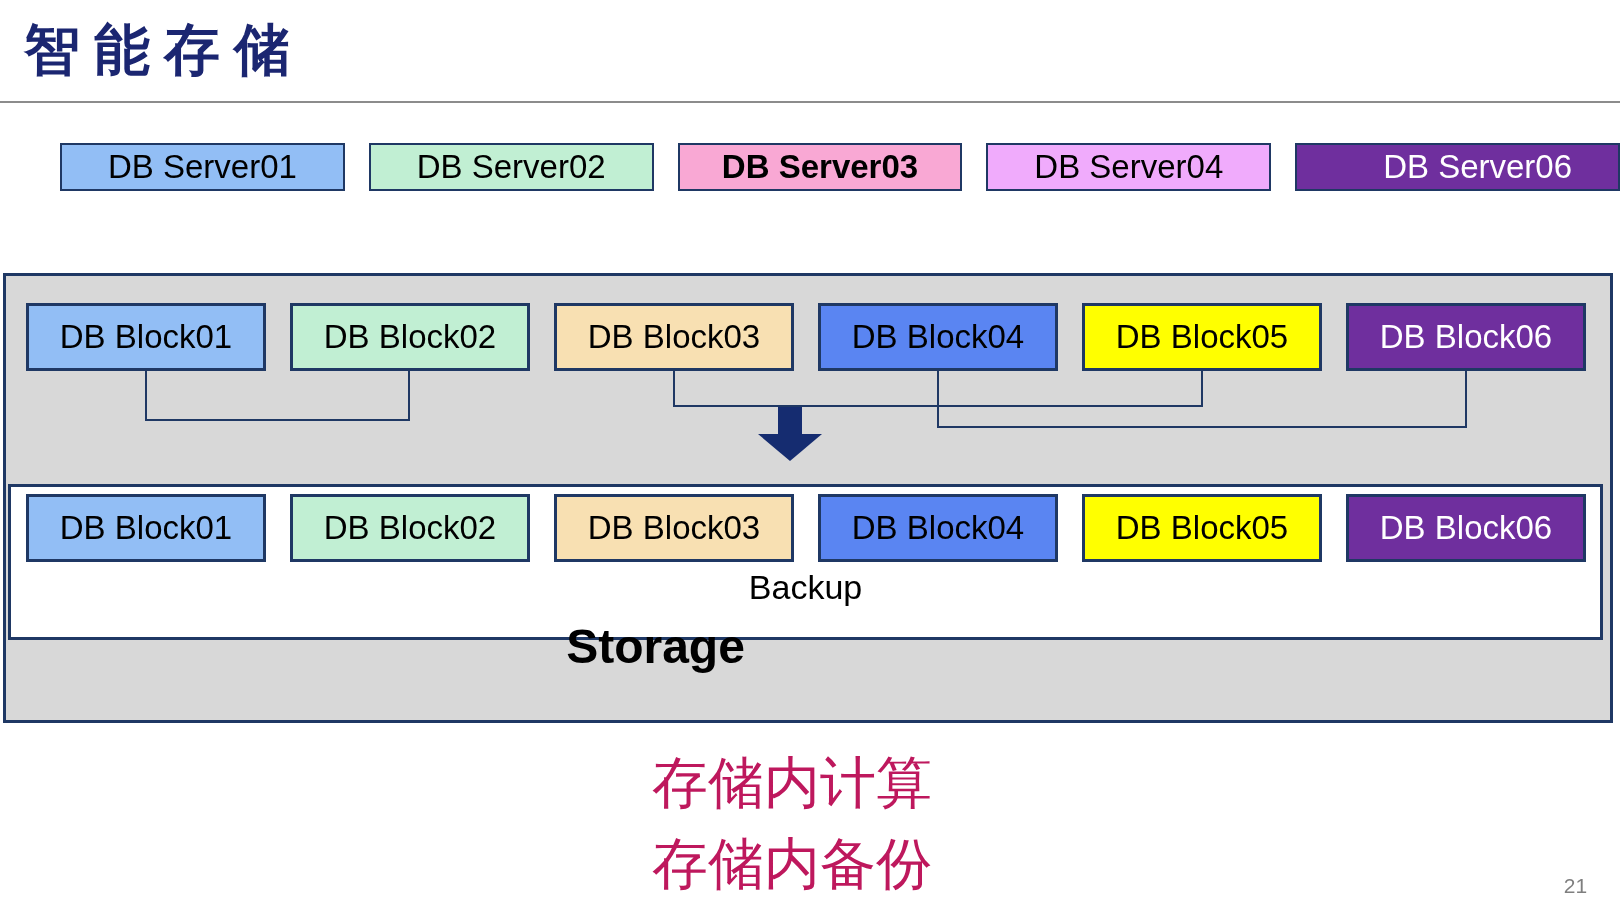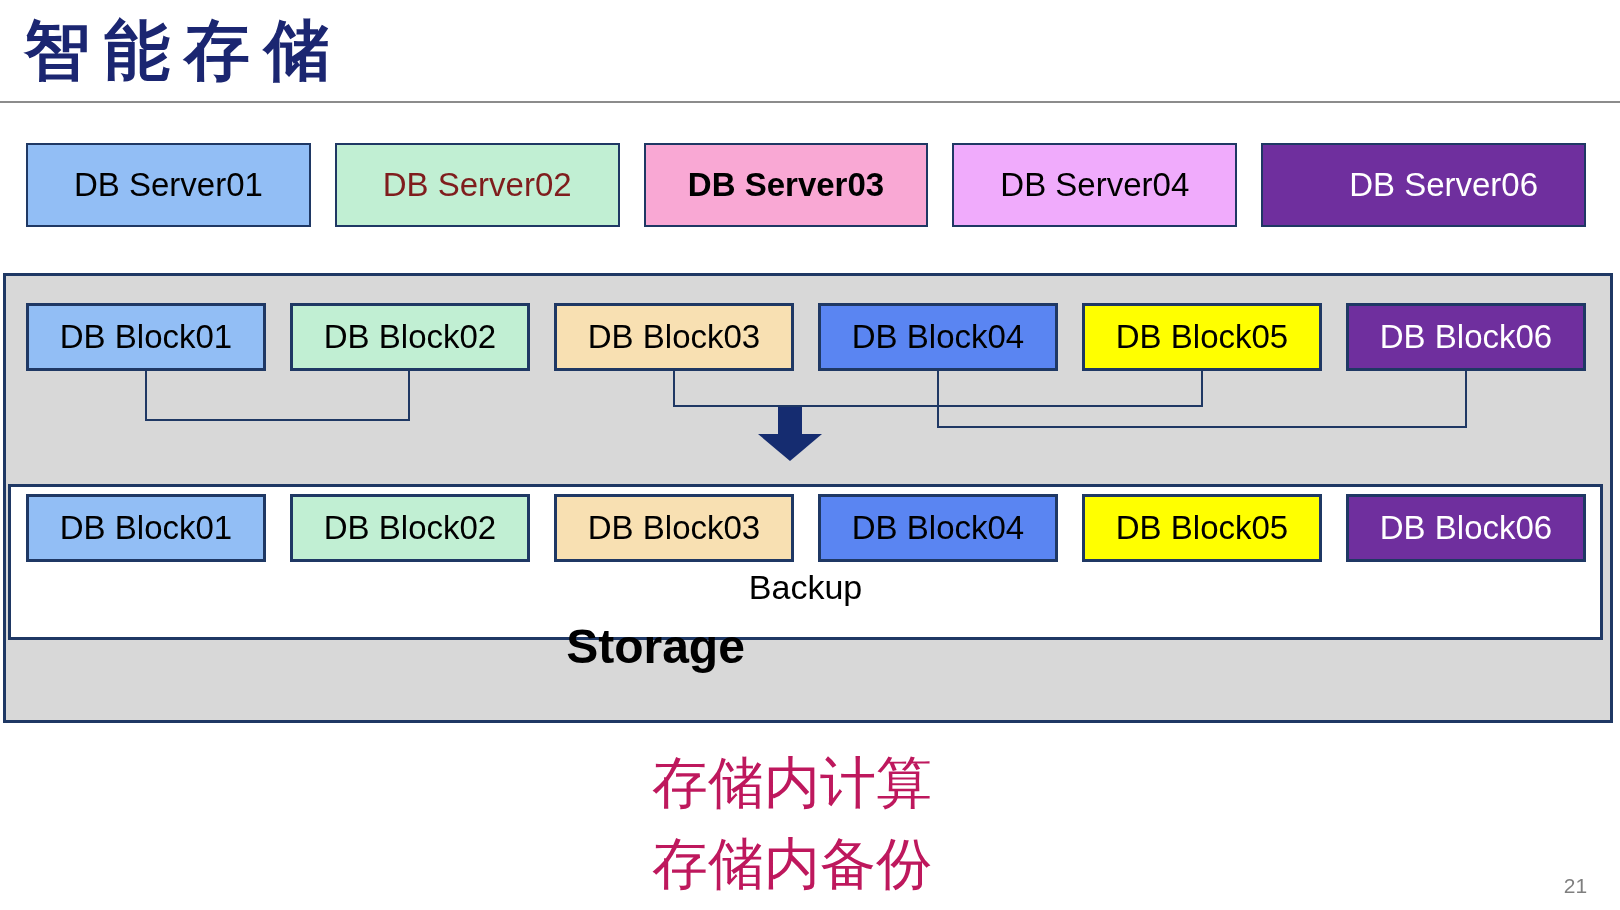--- a/index.html
+++ b/index.html
@@ -2,31 +2,31 @@
 <html><head>
 <meta charset="utf-8">
 <style>
   html,body { margin:0; padding:0; background:#fff; }
   .slide {
     position:relative; width:1620px; height:910px; background:#ffffff;
     font-family:"Liberation Sans","DejaVu Sans",sans-serif; overflow:hidden;
   }
   .title {
     position:absolute; left:24px; top:0; height:100px; line-height:100px;
-    font-size:66px; font-weight:700; letter-spacing:14px; white-space:nowrap;
+    font-size:56px; font-weight:700; letter-spacing:14px; white-space:nowrap;
   }
   .rule { position:absolute; left:0; top:101px; width:1620px; height:2px; background:#8C8C8C; }
 
   .row { position:absolute; left:26px; width:1560px; display:flex; gap:24px; }
   .row .box {
     flex:1; display:flex; align-items:center; justify-content:center;
     font-size:33px; color:#000; border:2px solid #1F3864; box-sizing:border-box;
     white-space:nowrap; overflow:hidden;
   }
-  .servers-row  { top:143px; height:84px; }
+  .servers-row  { top:143px; height:48px;margin-left:34px; }
   .blocks-row-1 { top:303px; height:68px; }
   .blocks-row-2 { top:494px; height:68px; }
   .blocks-row-1 .box, .blocks-row-2 .box { border-width:3px; }
 
   .gray-box {
     position:absolute; left:3px; top:273px; width:1610px; height:450px;
     background:#D8D8D8; border:3px solid #1F3864; box-sizing:border-box;
   }
   .white-box {
     position:absolute; left:8px; top:484px; width:1595px; height:156px;
@@ -57,21 +57,21 @@
 </head>
 <body>
 
 <div class="slide">
 
   <div class="title" style="color: rgb(27, 38, 113);">智能存储</div>
   <div class="rule"></div>
 
   <div class="row servers-row">
     <div class="box" style="background: rgb(146, 190, 245); color: rgb(0, 0, 0);">DB Server01</div>
-    <div class="box" style="background: rgb(193, 239, 211); color: #7f1d1d;">DB Server02</div>
+    <div class="box" style="background: rgb(193, 239, 211); color: #000000;">DB Server02</div>
     <div class="box" style="background: #f9a8d4; color: rgb(0, 0, 0); font-weight: bold;">DB Server03</div>
     <div class="box" style="background: #f0abfc; color: rgb(0, 0, 0);">DB Server04</div>
     <div class="box" style="background: rgb(111, 47, 158); color: rgb(255, 255, 255); padding-left: 40px;">DB Server06</div>
   </div>
 
   <div class="gray-box" style="background: rgb(216, 216, 216); border-color: rgb(31, 56, 100);"></div>
 
   <div class="conn conn-u1"></div>
   <div class="conn conn-u2"></div>
   <div class="conn conn-l46"></div>

